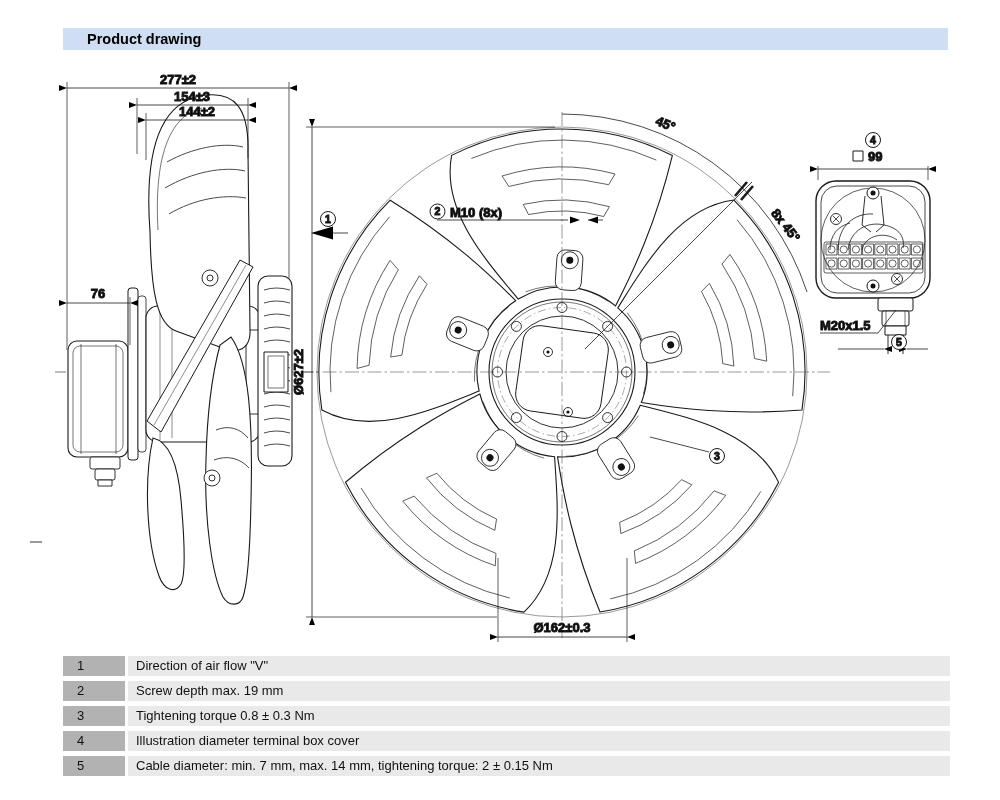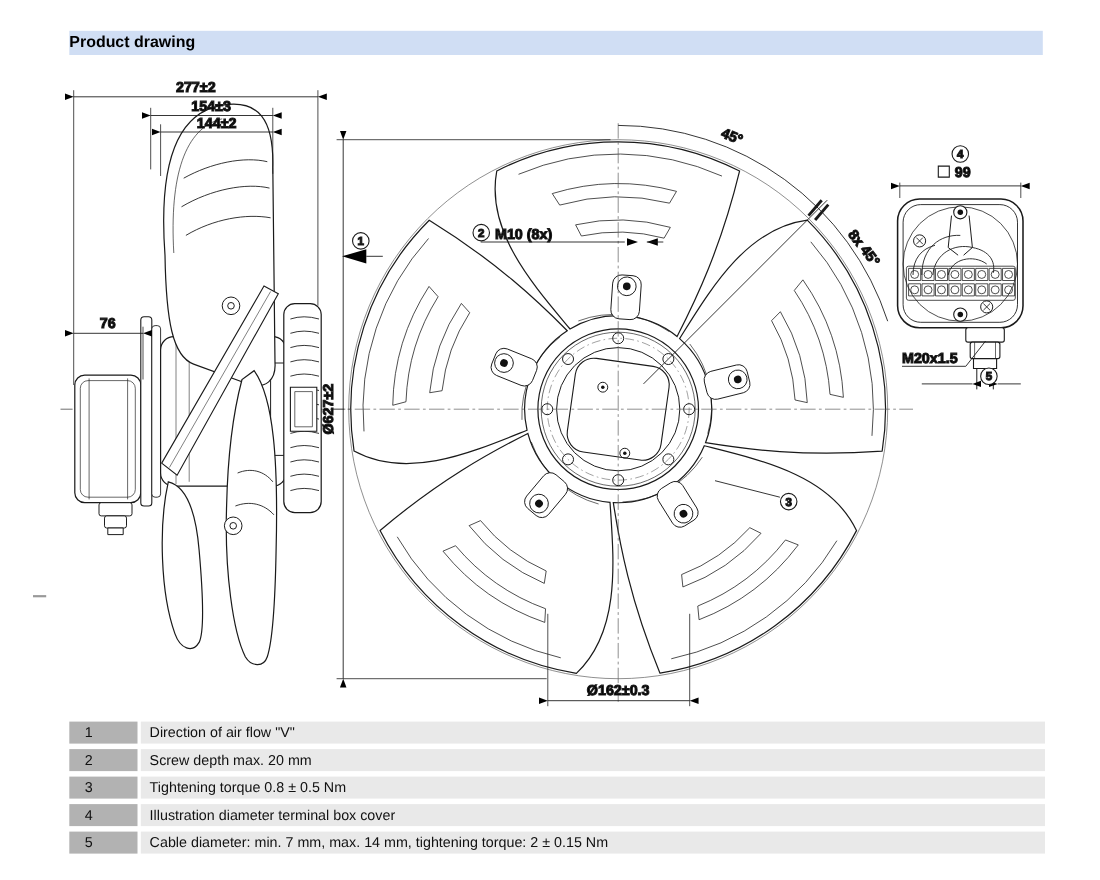--- a/index.html
+++ b/index.html
@@ -1,19 +1,19 @@
 <!DOCTYPE html>
 <html><head>
 <meta charset="utf-8">
 <style>
   html,body{margin:0;padding:0;background:#ffffff;}
   .page{position:relative;width:1000px;height:800px;background:#fff;overflow:hidden;
         font-family:"Liberation Sans","DejaVu Sans",sans-serif;color:#1a1a1a;}
   .header{position:absolute;left:63px;top:28px;width:885px;height:22px;
-          background:#d0def4;line-height:22px;padding-left:0;box-sizing:border-box;
+          background:#d0def4;line-height:22px;padding-left:24px;box-sizing:border-box;
           font-size:14.5px;font-weight:bold;color:#000;}
   .drawing-svg{position:absolute;left:0;top:0;width:1000px;height:660px;}
   .legend{position:absolute;left:63px;top:656px;width:887px;}
   .legend .row{display:flex;height:20px;margin-bottom:5px;font-size:13px;line-height:20px;}
   .legend .num{width:62px;background:#b2b2b2;padding-left:14px;box-sizing:border-box;margin-right:3px;color:#111;}
   .legend .desc{flex:1;background:#e9e9e9;padding-left:8px;color:#111;}
   .fold-mark{position:absolute;left:30px;top:541px;width:12px;height:2px;background:#999;}
   
   .drawing-svg path,.drawing-svg rect,.drawing-svg circle,.drawing-svg line,.drawing-svg ellipse,.drawing-svg polyline{vector-effect:non-scaling-stroke;}
   text.dim{font-family:"Liberation Sans","DejaVu Sans",sans-serif;font-size:13px;font-weight:bold;fill:#000;}
@@ -336,25 +336,25 @@
 
   <div class="fold-mark"></div>
 
   <div class="legend">
     <div class="row">
       <div class="num">1</div>
       <div class="desc">Direction of air flow "V"</div>
     </div>
     <div class="row">
       <div class="num">2</div>
-      <div class="desc">Screw depth max. 20 mm</div>
+      <div class="desc">Screw depth max. 19 mm</div>
     </div>
     <div class="row">
       <div class="num">3</div>
-      <div class="desc">Tightening torque 0.8 ± 0.5 Nm</div>
+      <div class="desc">Tightening torque 0.8 ± 0.3 Nm</div>
     </div>
     <div class="row">
       <div class="num">4</div>
       <div class="desc">Illustration diameter terminal box cover</div>
     </div>
     <div class="row">
       <div class="num">5</div>
       <div class="desc">Cable diameter: min. 7 mm, max. 14 mm, tightening torque: 2 ± 0.15 Nm</div>
     </div>
   </div>

